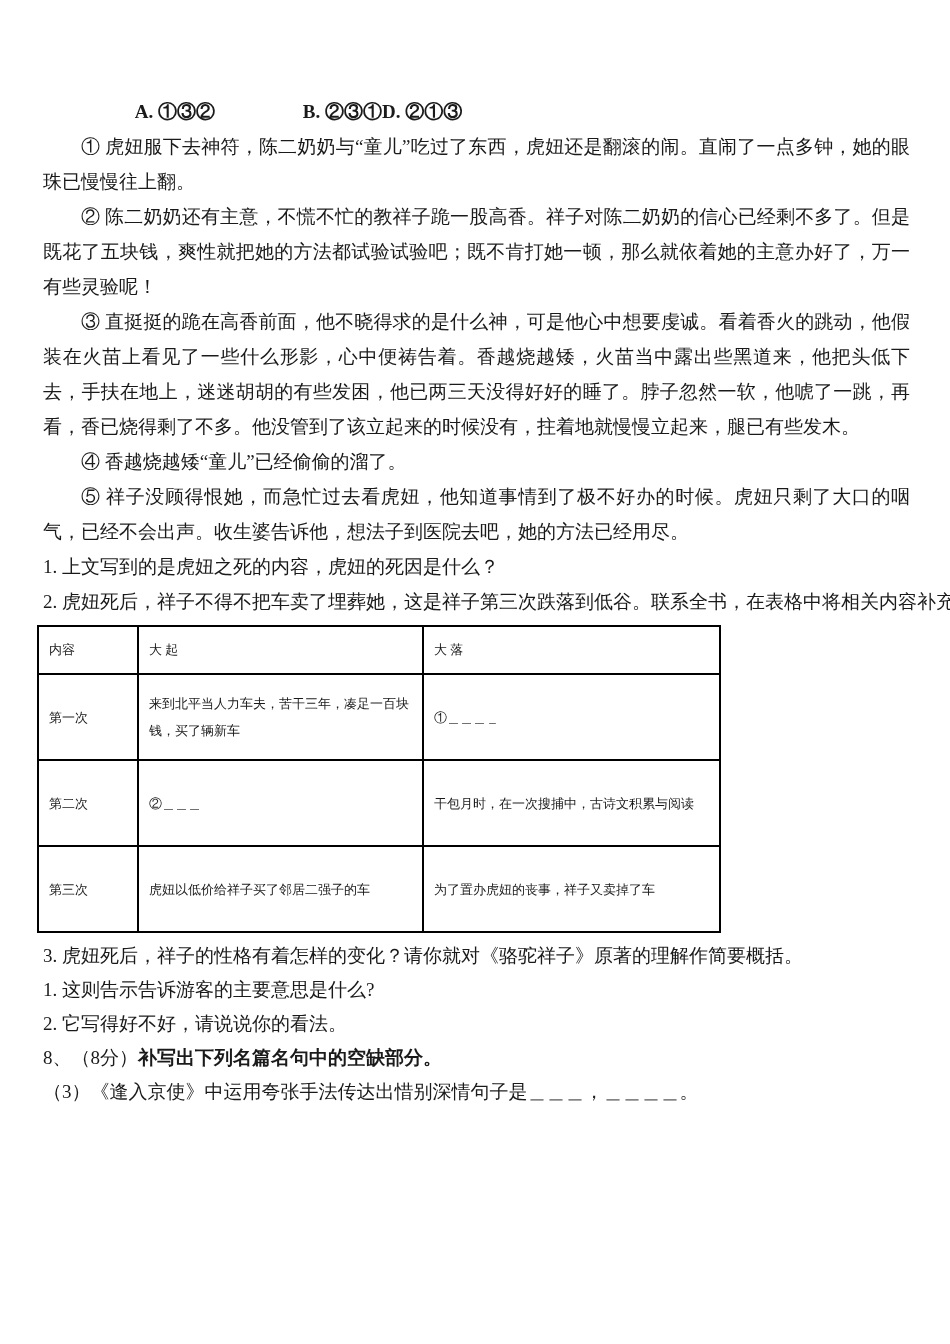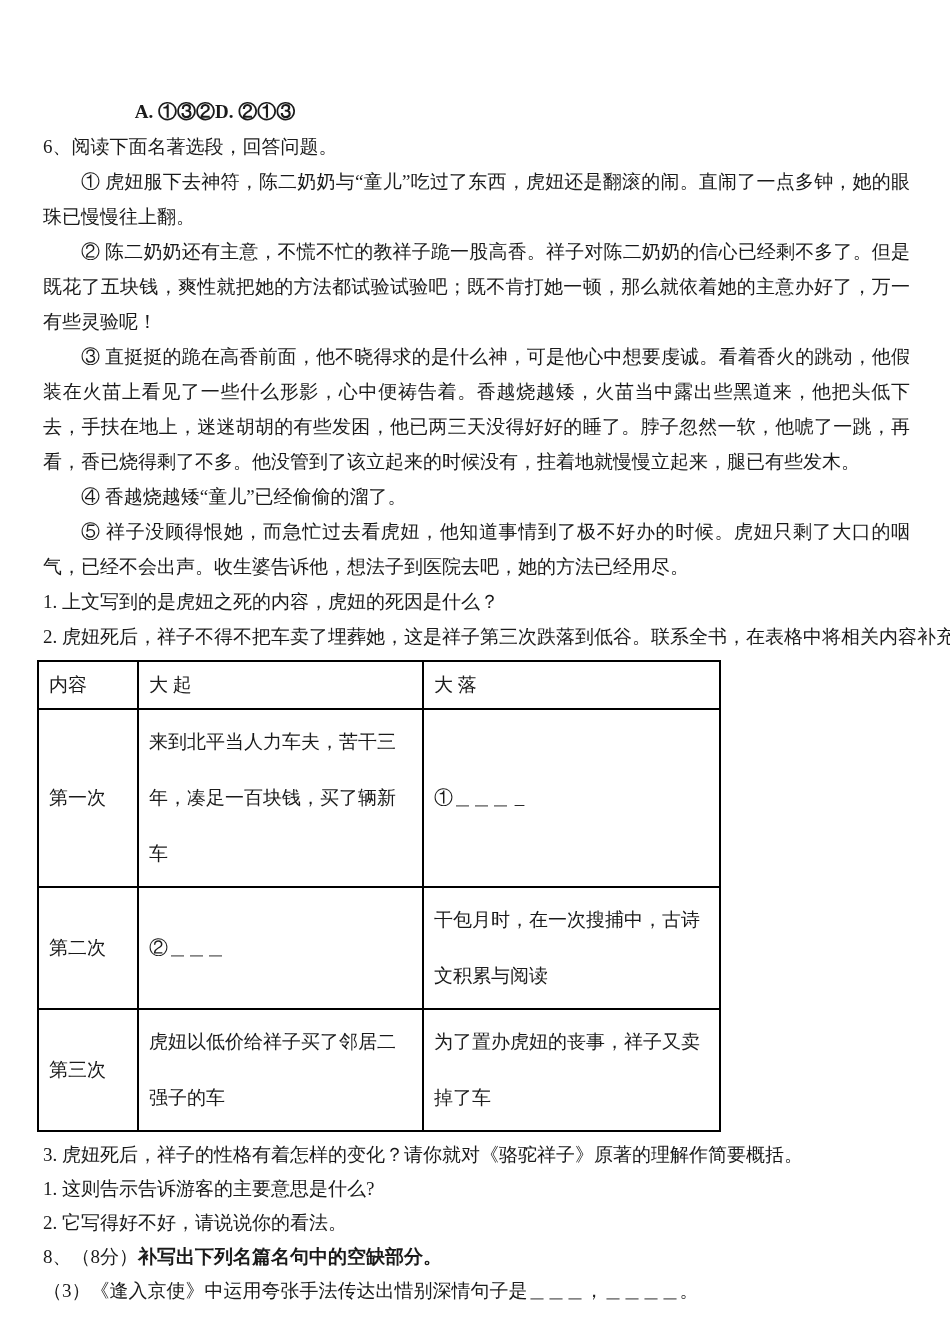--- a/index.html
+++ b/index.html
@@ -16,48 +16,48 @@
   .choice.c0{width:170px;}
   .choice.c1{width:167px;}
   .choice.c2{width:172px;}
   .line{margin:0;}
   .para{margin:0;text-indent:2em;text-align:justify;}
   .oneline{white-space:nowrap;}
   .bold{font-weight:bold;}
   table.cmp{
     border-collapse:collapse;table-layout:fixed;
     width:682px;margin:6px 12px 6px -6px;
-    font-size:19px;
+    font-size:13px;
   }
   table.cmp col.c-a{width:100px;}
   table.cmp col.c-b{width:285px;}
   table.cmp col.c-c{width:297px;}
   table.cmp td,table.cmp th{
     border:2px solid #000;
     padding:4px 10px;
     font-weight:normal;text-align:left;vertical-align:middle;
-    line-height:56px;
+    line-height:27px;
   }
   table.cmp tr.hdr td{height:38px;line-height:24px;}
   table.cmp tr.datarow td{height:76px;}
   .sect-gap{margin-top:2px;}
 </style>
 </head>
 <body>
 
 <div class="page">
 
   <div class="flow">
 
     <div class="choices">
       <span class="choice c0">A. ①③②</span>
+      <span class="choice c1">B. ②③①</span>
       <span class="choice c3">D. ②①③</span>
     </div>
 
-    <p class="line">6、阅读下面名著选段，回答问题。</p>
 
     <p class="para">① 虎妞服下去神符，陈二奶奶与“童儿”吃过了东西，虎妞还是翻滚的闹。直闹了一点多钟，她的眼珠已慢慢往上翻。</p>
     <p class="para">② 陈二奶奶还有主意，不慌不忙的教祥子跪一股高香。祥子对陈二奶奶的信心已经剩不多了。但是既花了五块钱，爽性就把她的方法都试验试验吧；既不肯打她一顿，那么就依着她的主意办好了，万一有些灵验呢！</p>
     <p class="para">③ 直挺挺的跪在高香前面，他不晓得求的是什么神，可是他心中想要虔诚。看着香火的跳动，他假装在火苗上看见了一些什么形影，心中便祷告着。香越烧越矮，火苗当中露出些黑道来，他把头低下去，手扶在地上，迷迷胡胡的有些发困，他已两三天没得好好的睡了。脖子忽然一软，他唬了一跳，再看，香已烧得剩了不多。他没管到了该立起来的时候没有，拄着地就慢慢立起来，腿已有些发木。</p>
     <p class="para">④ 香越烧越矮“童儿”已经偷偷的溜了。</p>
     <p class="para">⑤ 祥子没顾得恨她，而急忙过去看虎妞，他知道事情到了极不好办的时候。虎妞只剩了大口的咽气，已经不会出声。收生婆告诉他，想法子到医院去吧，她的方法已经用尽。</p>
 
     <p class="line">1. 上文写到的是虎妞之死的内容，虎妞的死因是什么？</p>
     <p class="line oneline">2. 虎妞死后，祥子不得不把车卖了埋葬她，这是祥子第三次跌落到低谷。联系全书，在表格中将相关内容补充完整。</p>
   </div>

